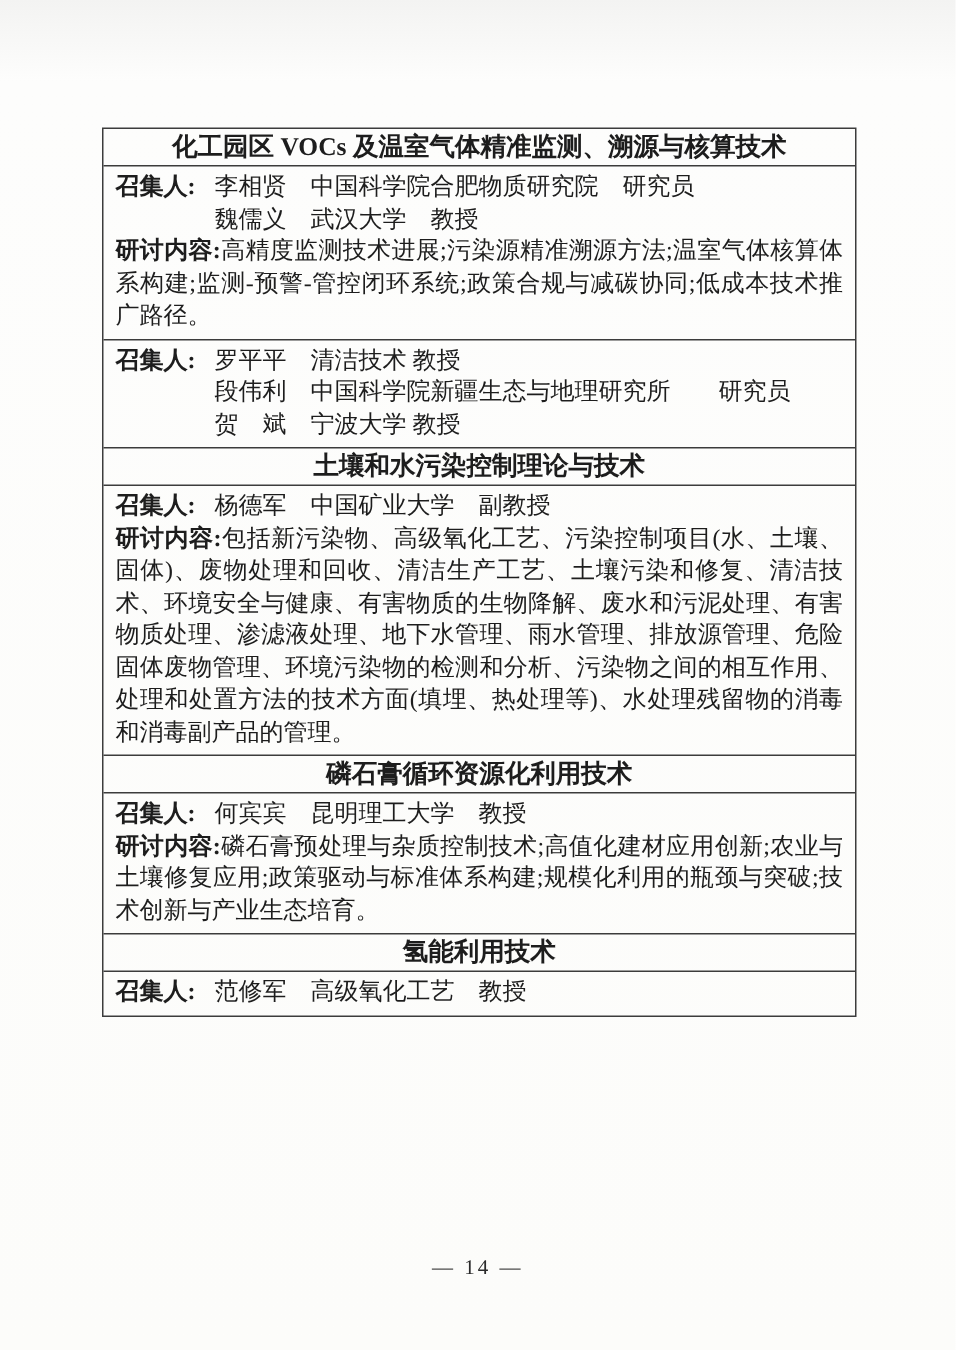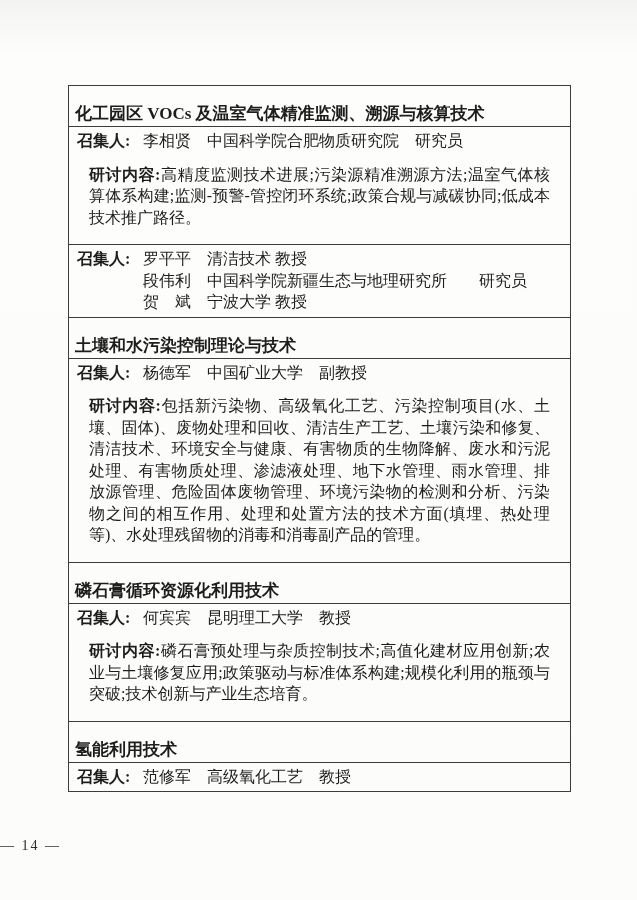--- a/index.html
+++ b/index.html
@@ -18,68 +18,72 @@
     top: 85px;
     width: 503px;
     border: 1px solid #3c3c3c;
     box-sizing: border-box;
     background: transparent;
   }
   .sec { }
   .sec + .sec { border-top: 1px solid #3c3c3c; }
   .sec-header {
     border-bottom: 1px solid #3c3c3c;
+    text-align: center;
     font-weight: bold;
     font-size: 17px;
     line-height: 21px;
     padding: 1px 6px 2px;
-    margin-top: 16px;
   }
   .sec:last-child .sec-header { }
   .sec-body {
     padding: 3px 8px 4px;
     font-size: 16px;
     line-height: 21.5px;
   }
   .conv-line { display: flex; justify-content: flex-end; }
   .conv-label {
     font-weight: bold;
     width: 66px;
     flex: none;
   }
   .conv-spacer { width: 66px; flex: none; }
   .conv-text { flex: 1; white-space: pre-wrap; }
   .content {
-    margin: 12px;
+    margin: 0;
     text-align: justify;
   }
   .content-label { font-weight: bold; }
   .footer {
     position: absolute;
     top: 838px;
     left: 0;
     width: 100%;
-    text-align: left;
+    text-align: center;
     font-size: 14px;
     color: #2a2a2a;
     letter-spacing: 2px;
   }
 </style>
 </head>
 <body>
 
 <div class="page">
   <div class="doc-table">
 
     <section class="sec">
       <div class="sec-header">化工园区 VOCs 及温室气体精准监测、溯源与核算技术</div>
       <div class="sec-body">
         <div class="conv-line">
           <span class="conv-label">召集人:</span>
           <span class="conv-text">李相贤　中国科学院合肥物质研究院　研究员</span>
+        </div>
+        <div class="conv-line">
+          <span class="conv-spacer"></span>
+          <span class="conv-text">魏儒义　武汉大学　教授</span>
         </div>
         <p class="content"><b class="content-label">研讨内容:</b><span>高精度监测技术进展;污染源精准溯源方法;温室气体核算体系构建;监测-预警-管控闭环系统;政策合规与减碳协同;低成本技术推广路径。</span></p>
       </div>
     </section>
 
     <section class="sec">
       <div class="sec-body">
         <div class="conv-line">
           <span class="conv-label">召集人:</span>
           <span class="conv-text">罗平平　清洁技术 教授</span>

